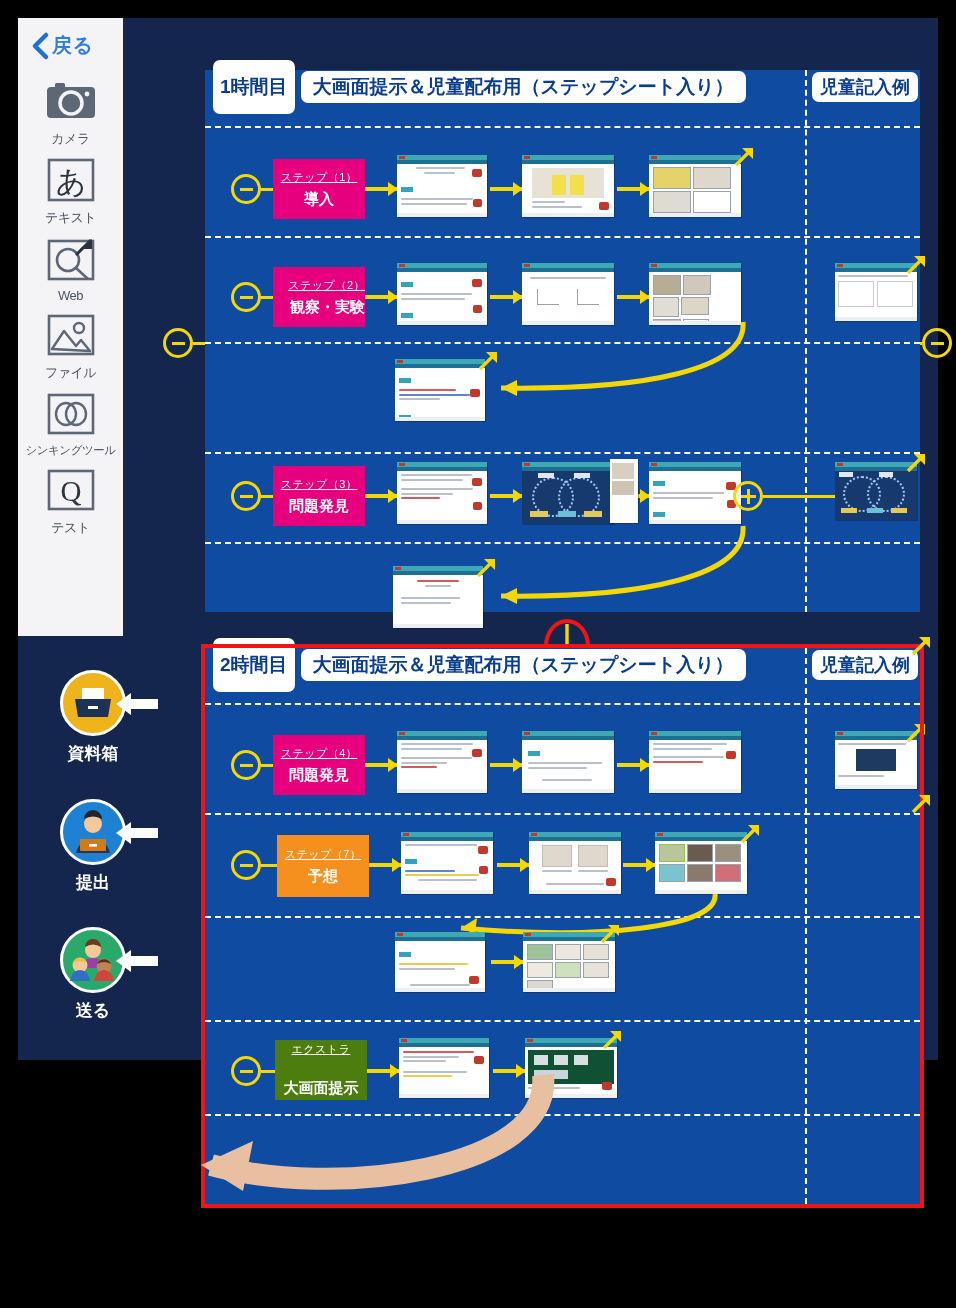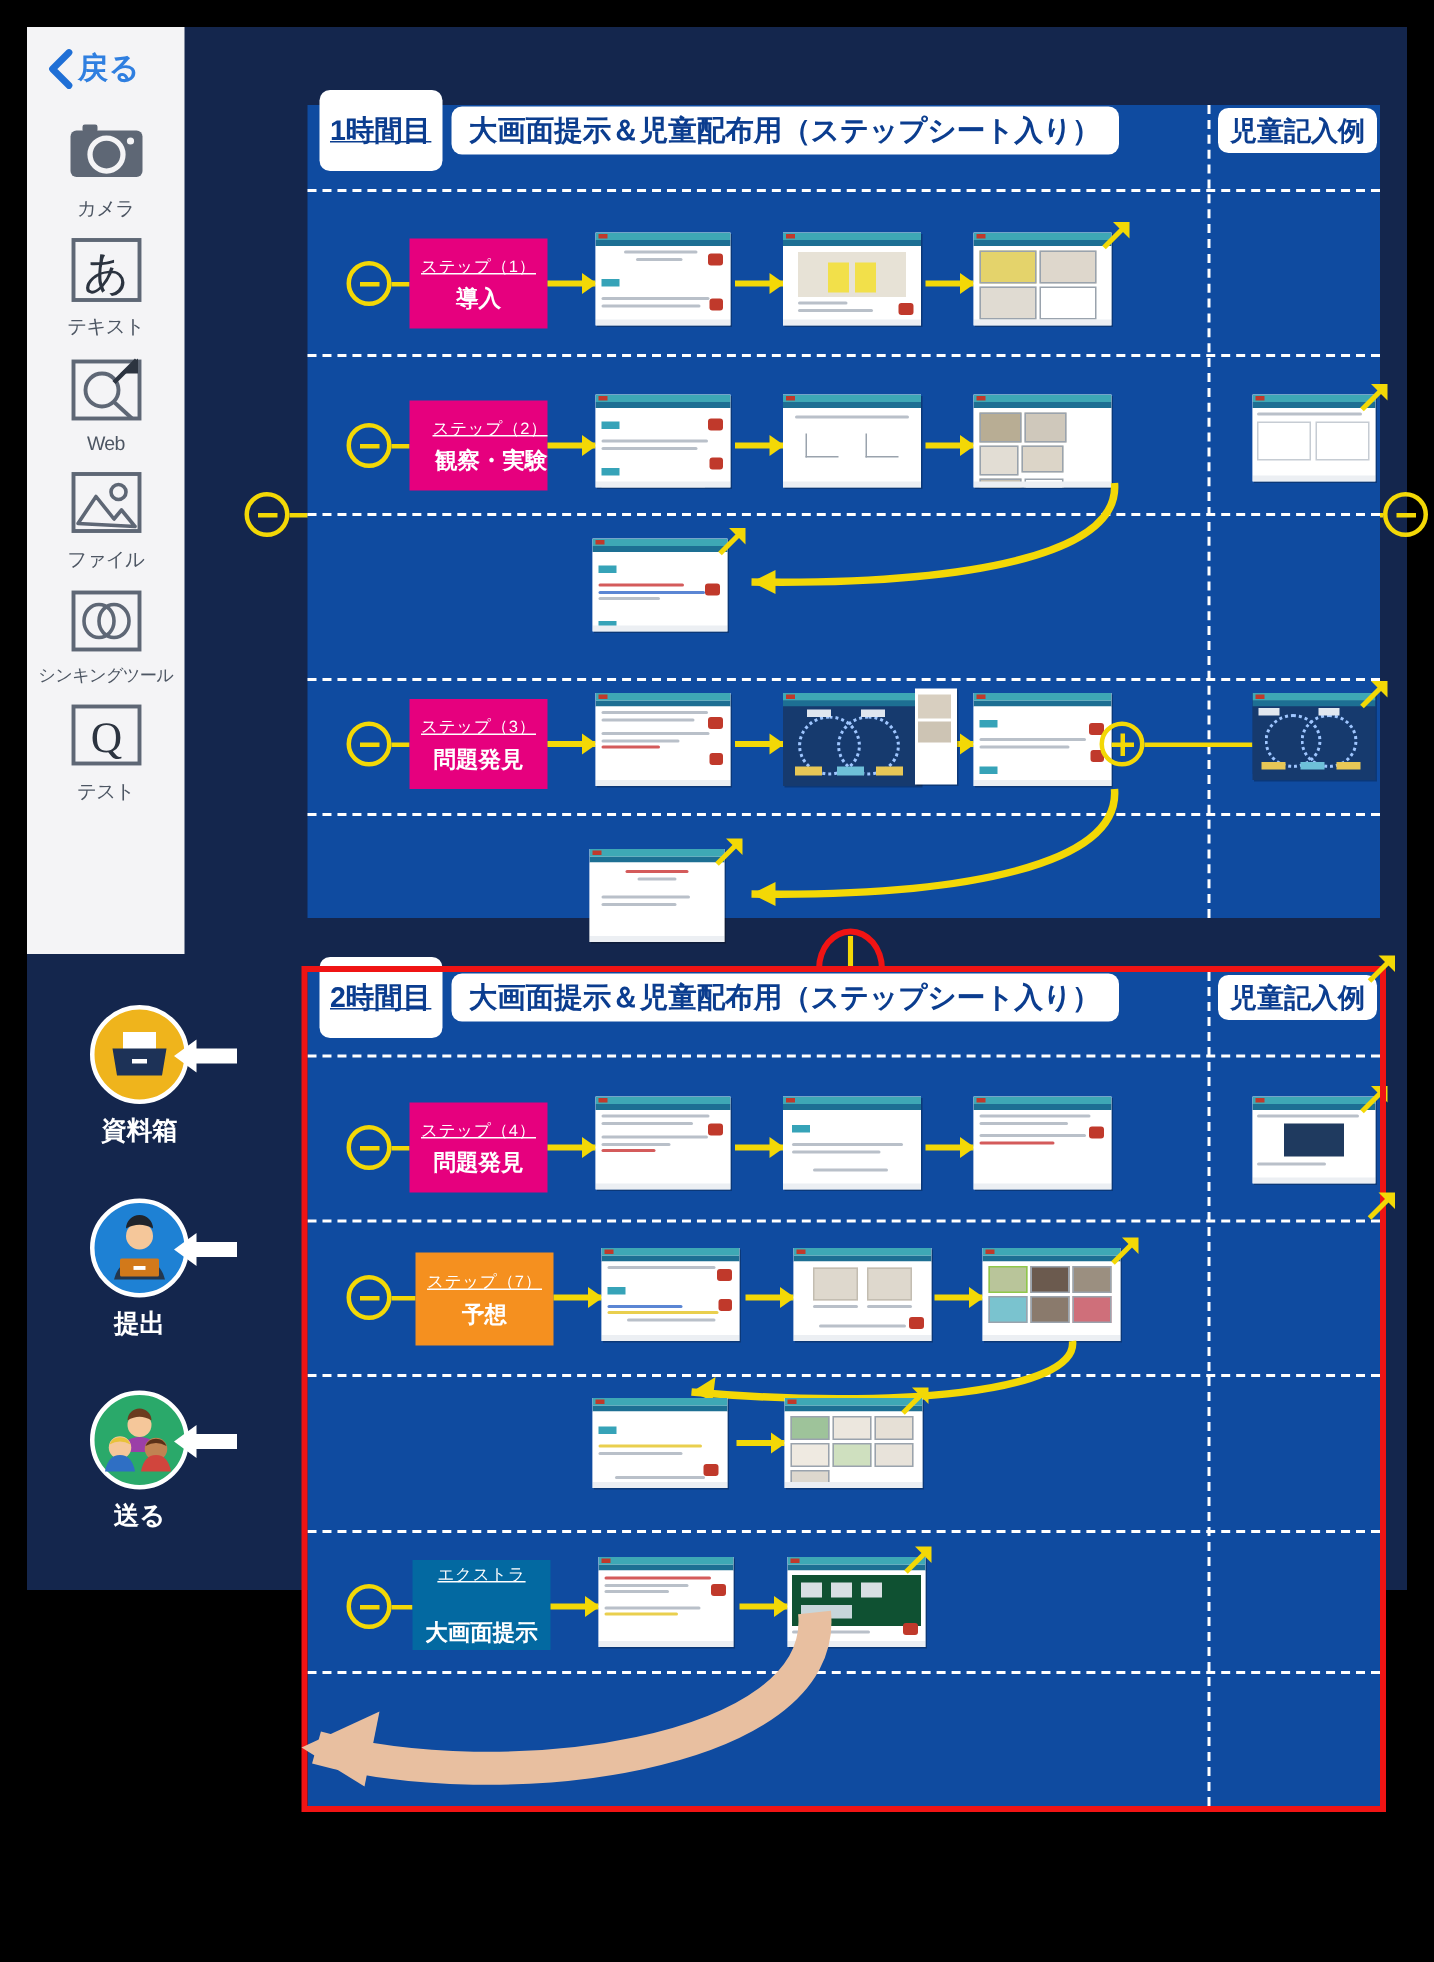--- a/index.html
+++ b/index.html
@@ -68,21 +68,21 @@
   }
   .pnl-head{
     position:absolute; left:0; top:0; height:34px; width:100%;
     display:flex; align-items:center;
   }
   .chip{
     background:#fff; color:#0b3d8f; font-weight:700;
     border-radius:7px; display:flex;align-items:center;justify-content:center;
     white-space:nowrap;
   }
-  .chip.period{ font-size:19px; padding:14px 7px; margin-left:8px;text-decoration:underline;}
+  .chip.period{ font-size:19px; padding:14px 7px; margin-left:8px;}
   .chip.title { font-size:19px; padding:3px 12px; margin-left:6px;}
   .chip.sample{ font-size:18px; padding:3px 8px; }
   .vsep{
     position:absolute; top:0; bottom:0; width:0;
     border-left:2px dashed #ffffff;
   }
   .hsep{
     position:absolute; left:0; right:0; height:0;
     border-top:2px dashed #ffffff;
   }
@@ -782,21 +782,21 @@
       </div>
       <span class="expand" style="left:394px; top:275px;">
         <svg width="22" height="22" viewBox="0 0 22 22">
           <path d="M3 19 L18 4" stroke="#f3d806" stroke-width="3.4"></path>
           <path d="M20 2 L20 13 L9 2 Z" fill="#f3d806"></path>
         </svg>
       </span>
 
       <div class="minus" style="left:26px; top:408px;"></div>
       <div class="ystub" style="left:56px; top:421.5px; width:14px;"></div>
-      <div class="stepbox" style="left:70px; top:392px; width:92px; height:60px; background:#0369a1;gap:17px;">
+      <div class="stepbox" style="left:70px; top:392px; width:92px; height:60px; background:#4d7c0f;gap:17px;">
         <span class="s1">エクストラ</span>
         <span class="s2">大画面提示</span>
       </div>
       <div class="harrow" style="left:162px; top:421px; width:32px;"></div>
       <div class="harrow" style="left:288px; top:421px; width:32px;"></div>
 
       <div class="thumb" style="left:194px; top:390px; width:90px; height:60px;">
         <div class="bar"></div>
           <div class="bar2"></div>
         <div class="body" style="padding:4px">

